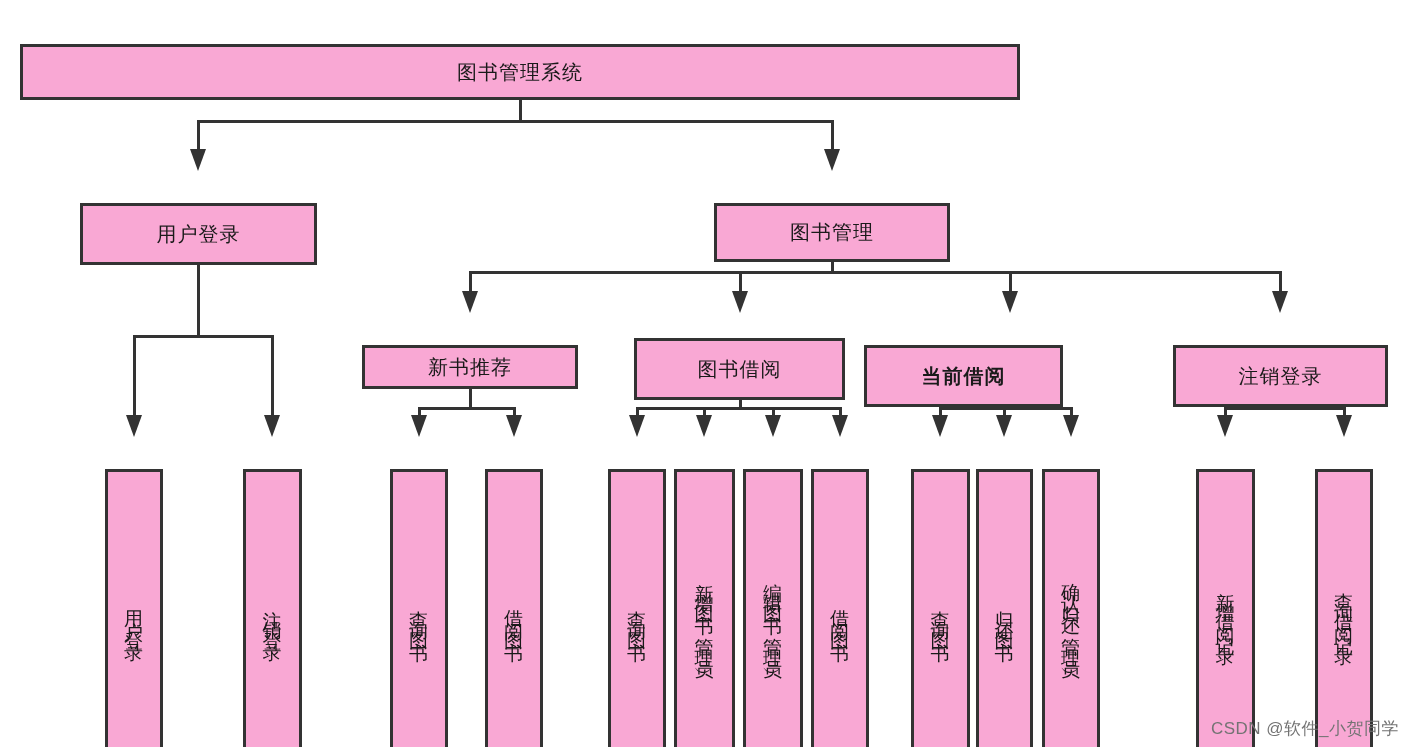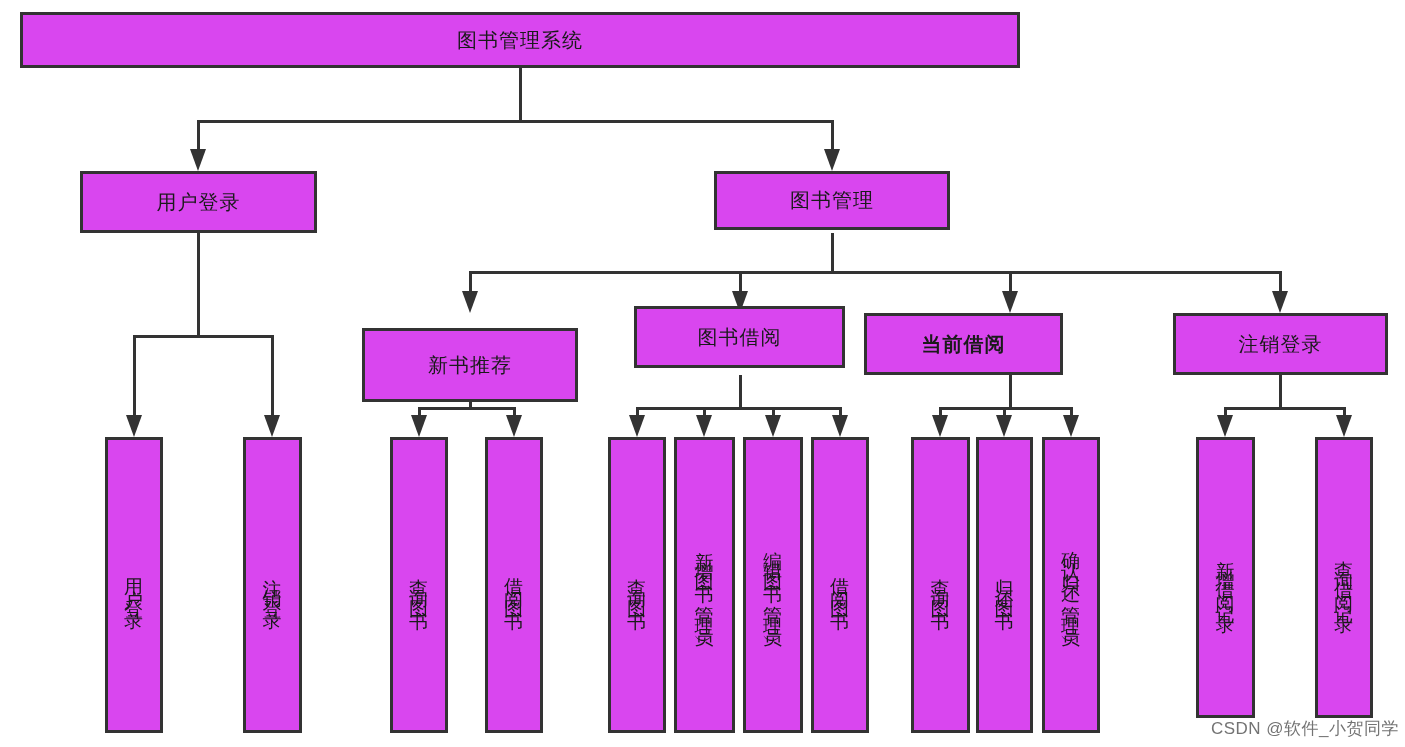--- a/index.html
+++ b/index.html
@@ -11,25 +11,26 @@
     position: relative;
     overflow: hidden;
     color: #1a1a1a;
   }
   #canvas { position: absolute; left: 0; top: 0; width: 1405px; height: 747px; }
 
   .box {
     position: absolute;
     box-sizing: border-box;
     border: 3px solid #333333;
-    background: #d946ef;
+    background: #f9a8d4;
     display: flex;
     align-items: center;
     justify-content: center;
     z-index: 2;
+    margin-top: 32px;
   }
   .box.h .lbl {
     font-size: 20px;
     letter-spacing: 1px;
     white-space: nowrap;
     color: #1a1a1a;
   }
   .box.v .lbl {
     writing-mode: vertical-rl;
     text-orientation: mixed;
@@ -72,21 +73,21 @@
     <span class="lbl">图书管理系统</span>
   </div>
 
   <div class="box h" style="left:80px; top:171px; width:237px; height:62px;">
     <span class="lbl">用户登录</span>
   </div>
   <div class="box h" style="left:714px; top:171px; width:236px; height:59px;">
     <span class="lbl">图书管理</span>
   </div>
 
-  <div class="box h" style="left:362px; top:328px; width:216px; height:74px;">
+  <div class="box h" style="left:362px; top:313px; width:216px; height:44px;">
     <span class="lbl">新书推荐</span>
   </div>
   <div class="box h" style="left:634px; top:306px; width:211px; height:62px;">
     <span class="lbl">图书借阅</span>
   </div>
   <div class="box h" style="left:864px; top:313px; width:199px; height:62px;font-weight:bold;">
     <span class="lbl">当前借阅</span>
   </div>
   <div class="box h" style="left:1173px; top:313px; width:215px; height:62px;">
     <span class="lbl">注销登录</span>

